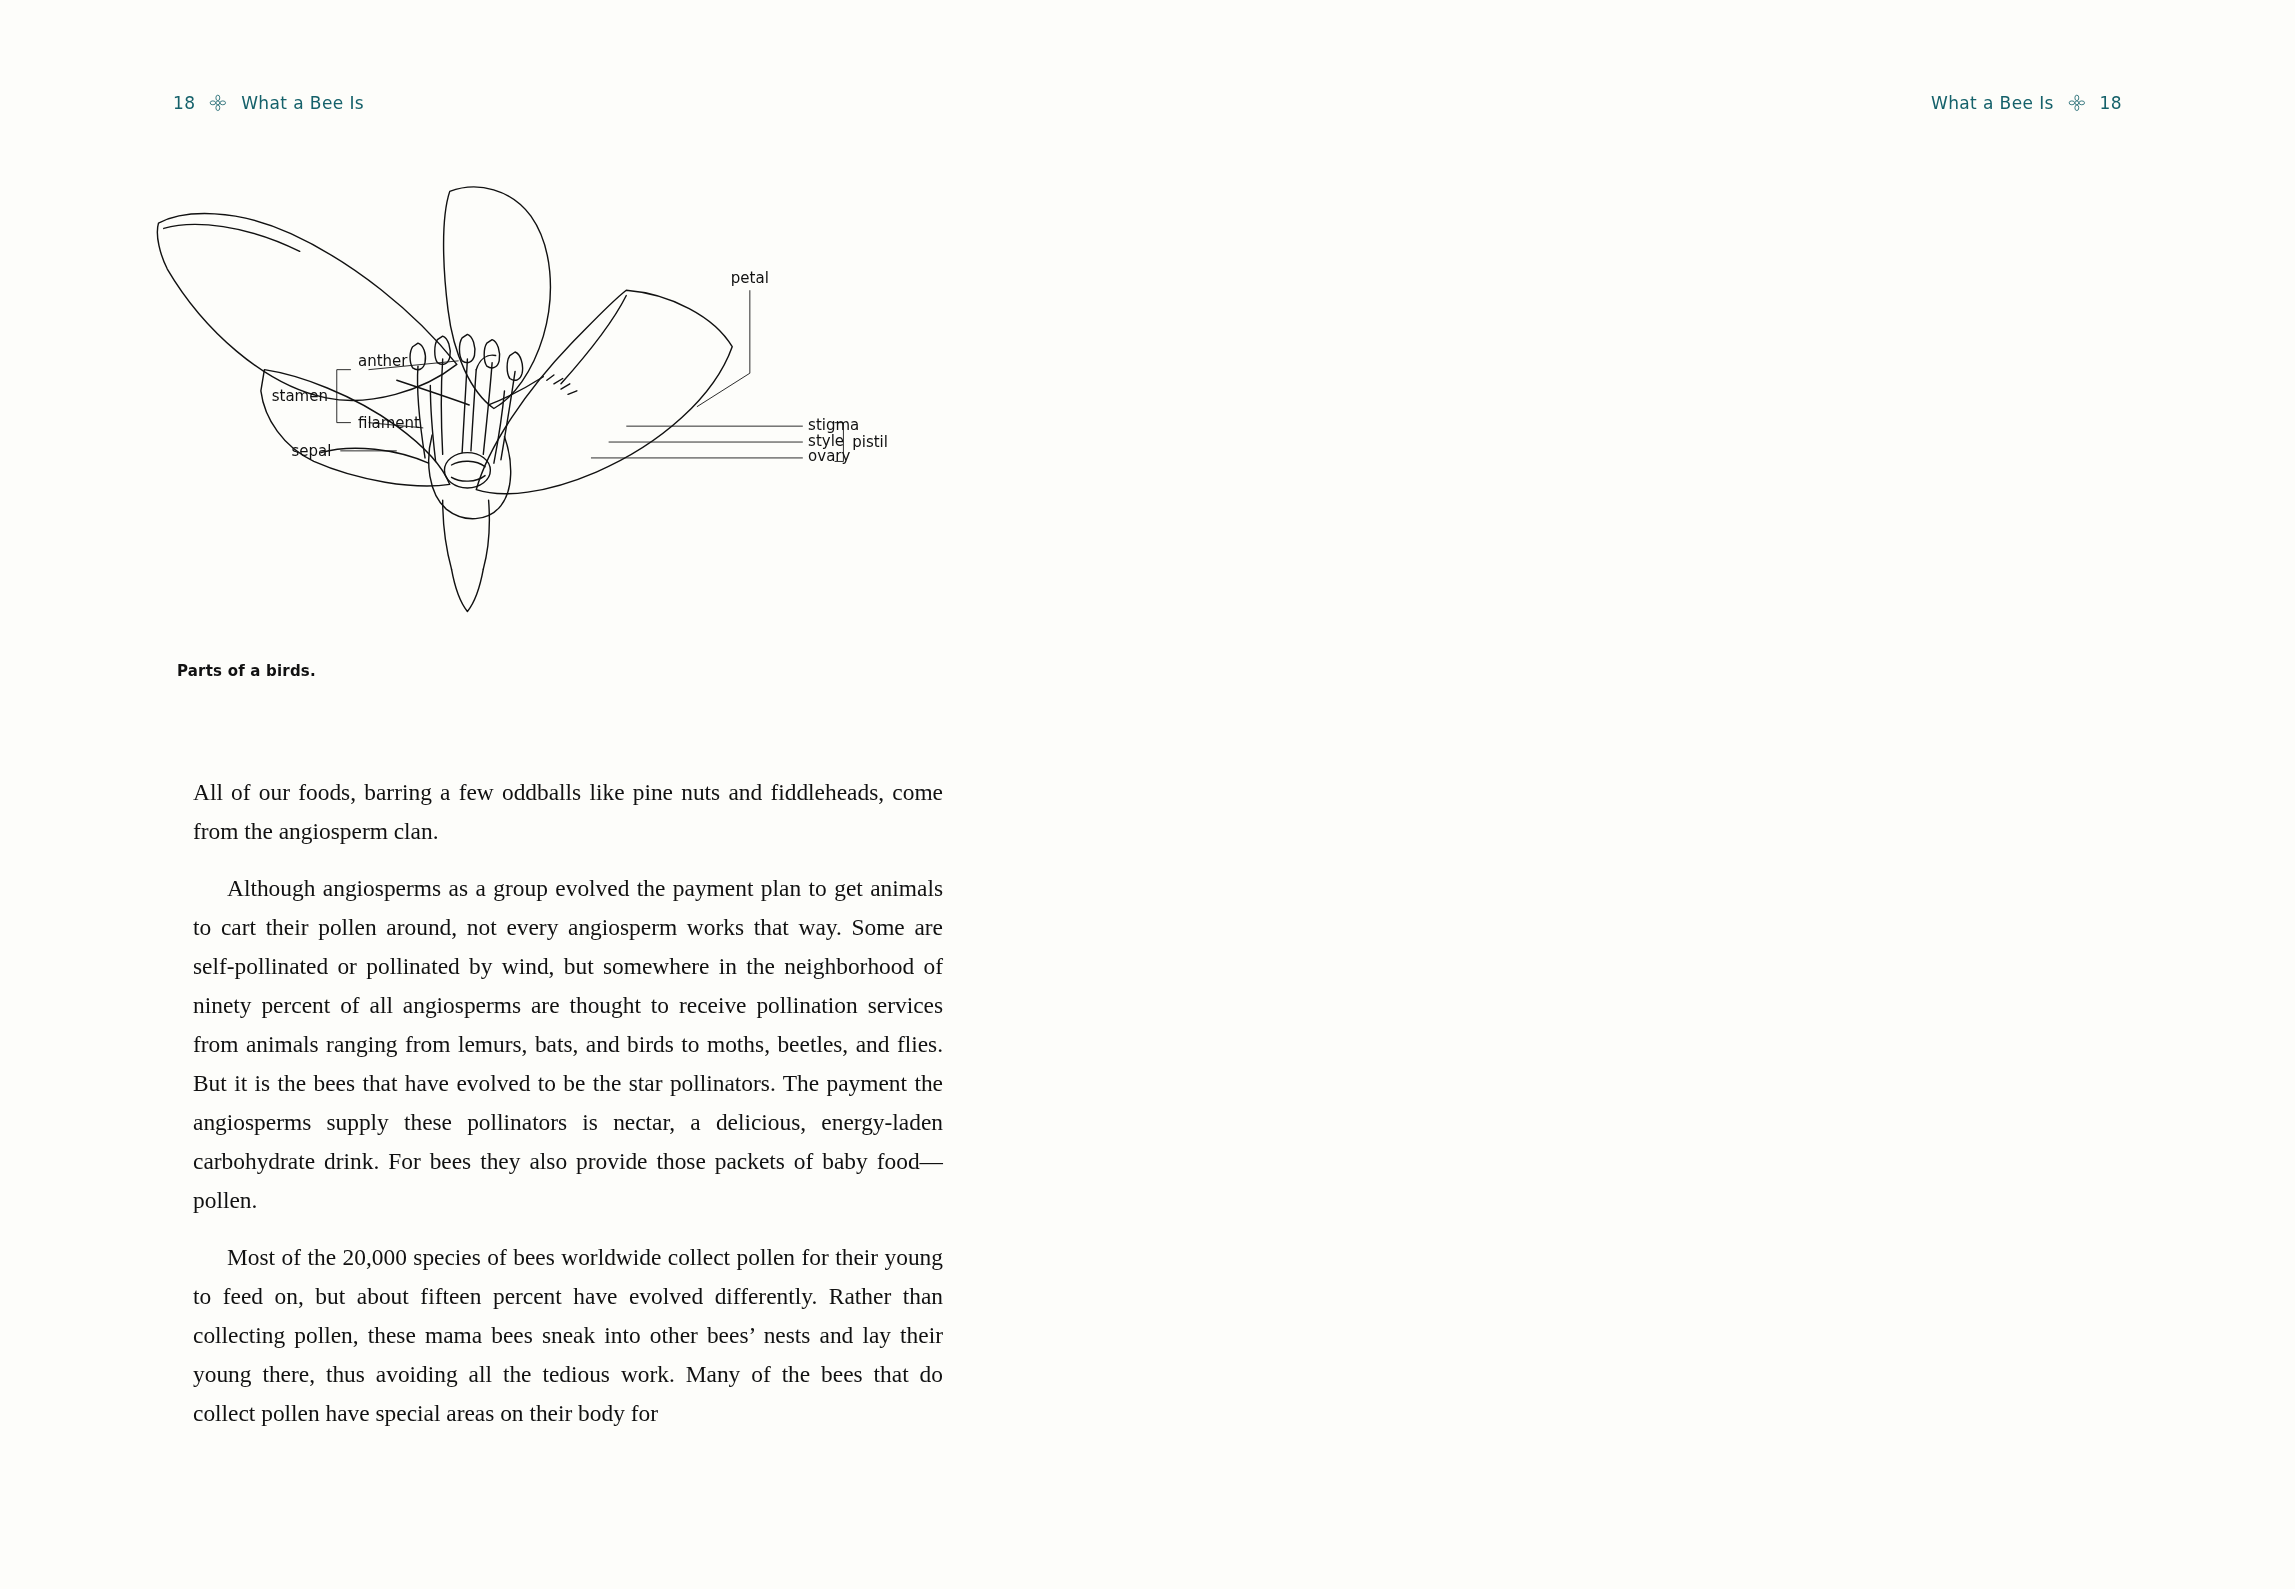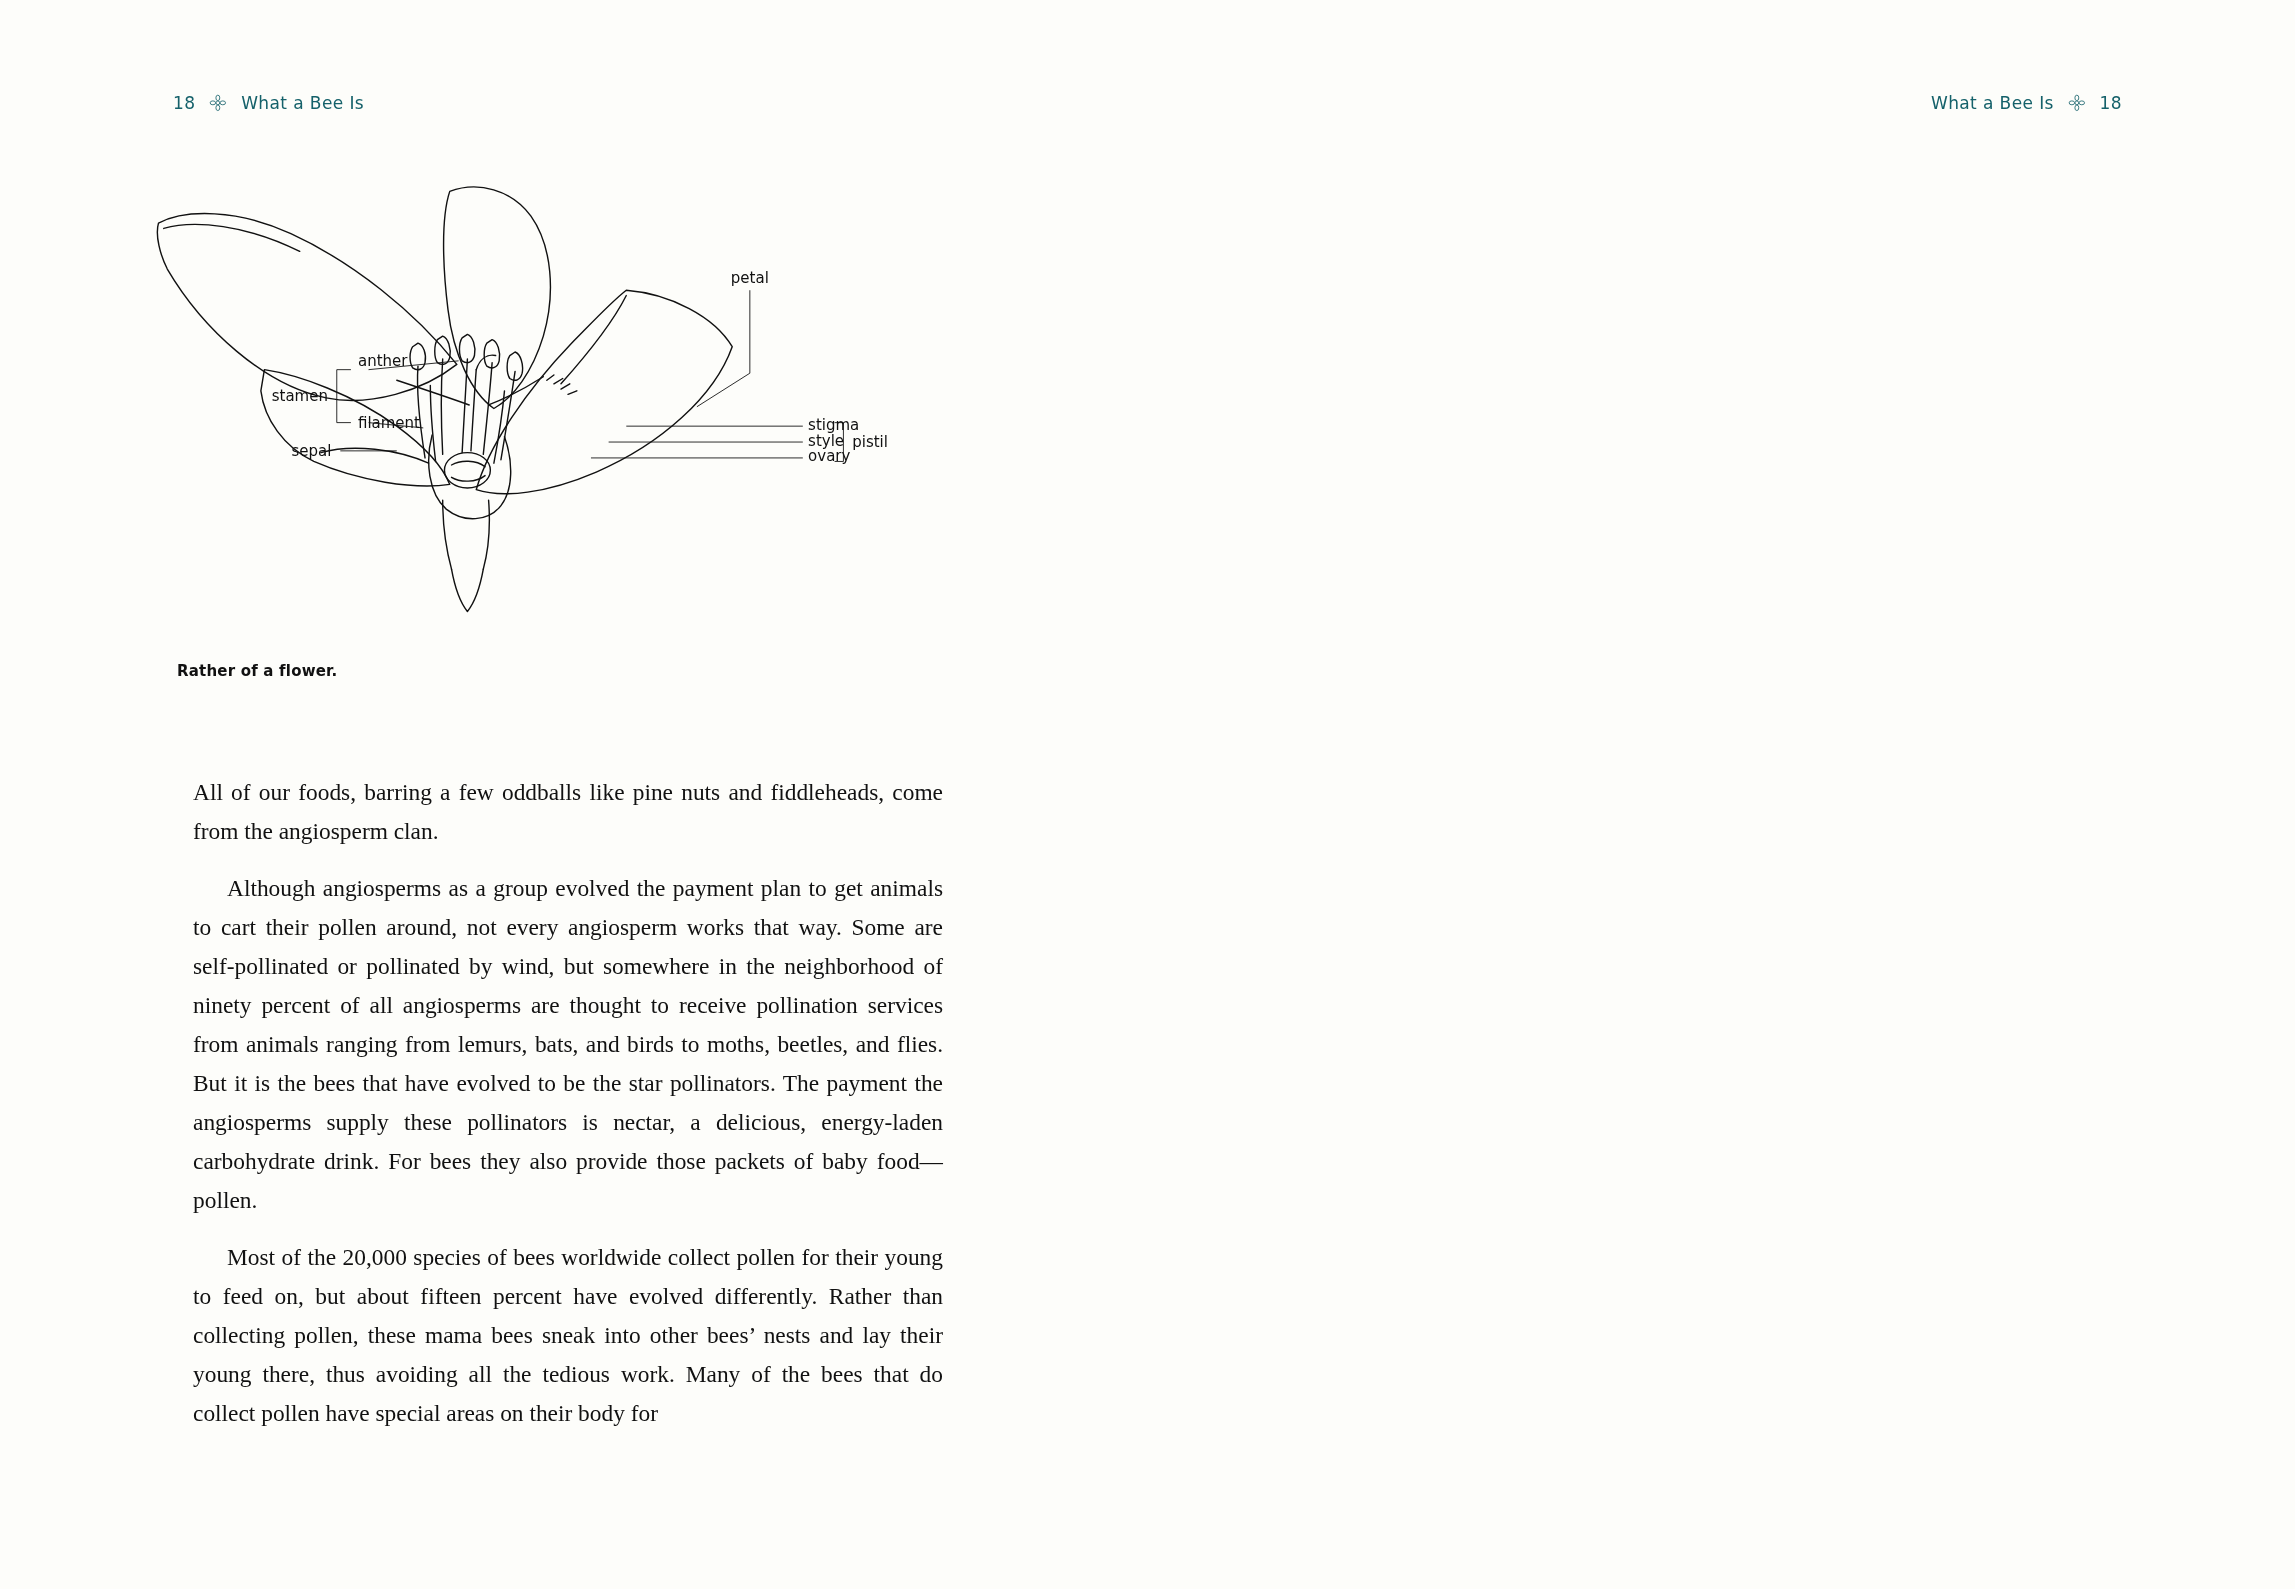--- a/index.html
+++ b/index.html
@@ -207,21 +207,21 @@
         <text class="lbl" x="256" y="222">anther</text>
         <text class="lbl" x="256" y="292">filament</text>
         <text class="lbl" x="226" y="324" text-anchor="end">sepal</text>
         <text class="lbl" x="766" y="294">stigma</text>
         <text class="lbl" x="766" y="312">style</text>
         <text class="lbl" x="766" y="330">ovary</text>
         <text class="lbl" x="816" y="314">pistil</text>
       </svg>
     </div>
 
-    <div class="figure-caption">Rather of a flower.</div>
+    <div class="figure-caption">Parts of a birds.</div>
 
     <div class="col col-left">
       <p>All of our foods, barring a few oddballs like pine nuts and fiddleheads, come from the angiosperm clan.</p>
       <p class="indent">Although angiosperms as a group evolved the payment plan to get animals to cart their pollen around, not every angiosperm works that way. Some are self-pollinated or pollinated by wind, but somewhere in the neighborhood of ninety percent of all angiosperms are thought to receive pollination services from animals ranging from lemurs, bats, and birds to moths, beetles, and flies. But it is the bees that have evolved to be the star pollinators. The payment the angiosperms supply these pollinators is nectar, a delicious, energy-laden carbohydrate drink. For bees they also provide those packets of baby food—pollen.</p>
       <p class="indent">Most of the 20,000 species of bees worldwide collect pollen for their young to feed on, but about fifteen percent have evolved differently. Rather than collecting pollen, these mama bees sneak into other bees’ nests and lay their young there, thus avoiding all the tedious work. Many of the bees that do collect pollen have special areas on their body for</p>
     </div>
   </div>
 
   <div class="page page-right">
 

